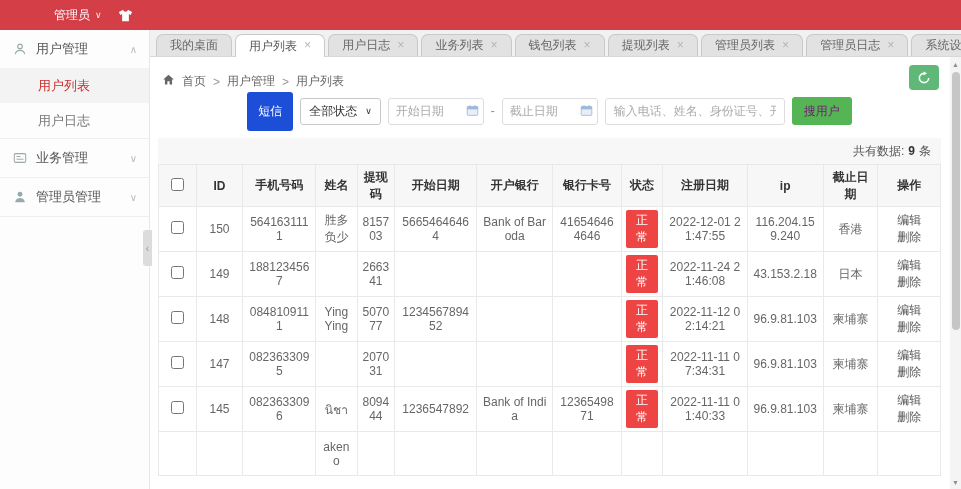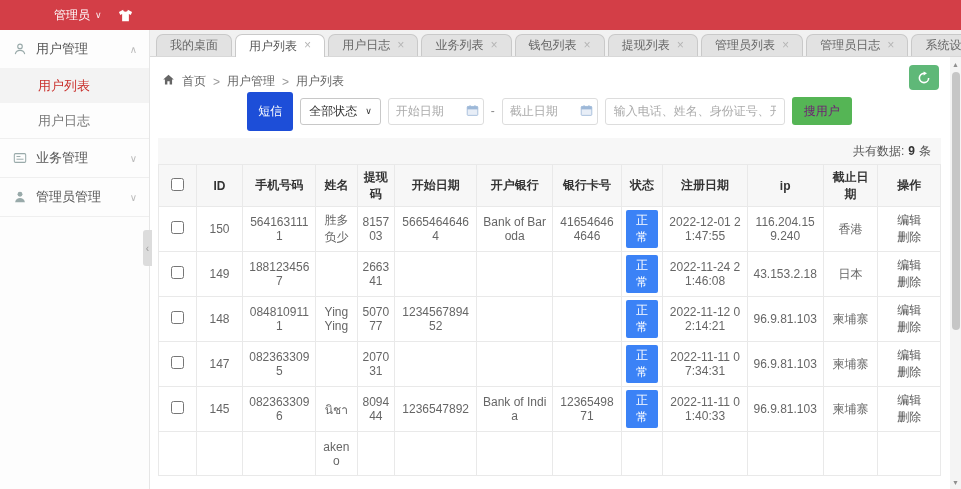--- a/index.html
+++ b/index.html
@@ -51,21 +51,21 @@
   input::placeholder { color:#aaa; }
   .btn-search { height:28px; padding:0 12px; background:#55b555; color:#701a75; border:none; border-radius:3px; font-size:12px; cursor:pointer; }
 
   .table-block { margin-top:13px; }
   .summary { height:26px; background:#f7f7f7; display:flex; align-items:center; justify-content:flex-end; font-size:12px; color:#555; padding:0 10px; gap:4px; }
   .summary b { color:#333; }
   table { width:100%; border-collapse:collapse; table-layout:fixed; font-size:12px; color:#666; }
   th, td { border:1px solid #e9e9e9; text-align:center; padding:3px 4px; word-break:break-all; }
   thead th { background:#f7f7f7; color:#333; font-weight:bold; height:42px; font-size:12px; }
   tbody td { height:44px; background:#fff; }
-  .badge { display:inline-block; background:#3b82f6; color:#fff; padding:2px 6px; border-radius:2px; font-size:12px; }
+  .badge { display:inline-block; background:#ef4444; color:#fff; padding:2px 6px; border-radius:2px; font-size:12px; }
   .act { color:#555; cursor:pointer; margin:0 4px; white-space:nowrap; }
   input[type="checkbox"] { width:13px; height:13px; cursor:pointer; }
 
   
   .vscroll { position:absolute; right:0; top:27px; bottom:0; width:11px; background:#f4f4f4; z-index:5; }
   .vscroll .sarrow { position:absolute; left:0; width:11px; height:12px; color:#8f8f8f; font-size:7px; display:flex; align-items:center; justify-content:center; cursor:pointer; }
   .vscroll .up { top:1px; }
   .vscroll .down { bottom:1px; }
   .vscroll .thumb { position:absolute; left:1.5px; top:15px; width:8px; height:258px; background:#c6c6c6; border-radius:4px; cursor:grab; }
 </style>

